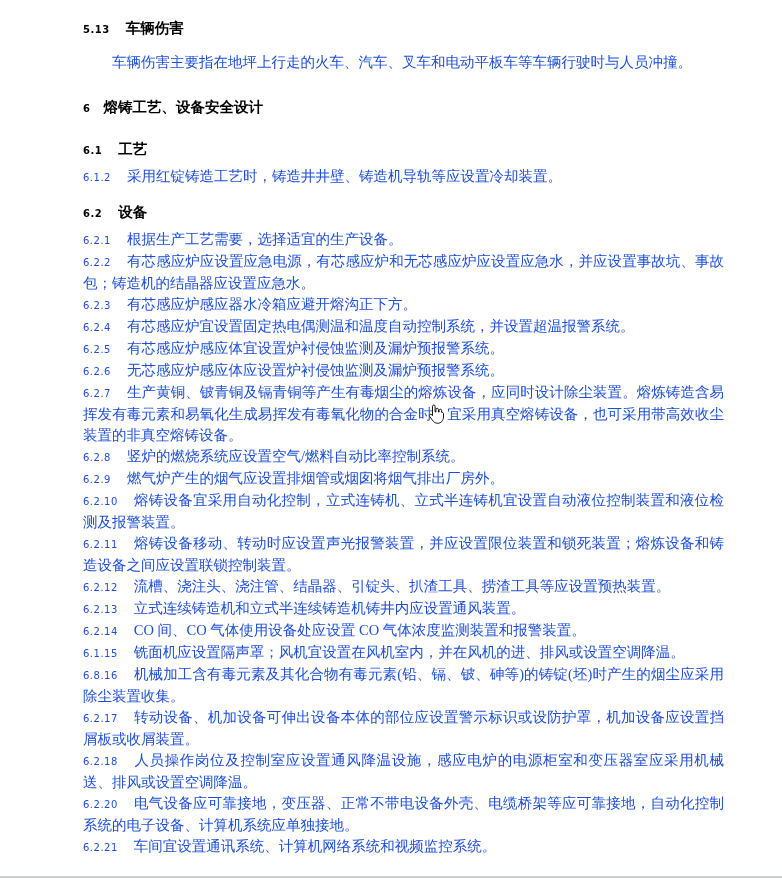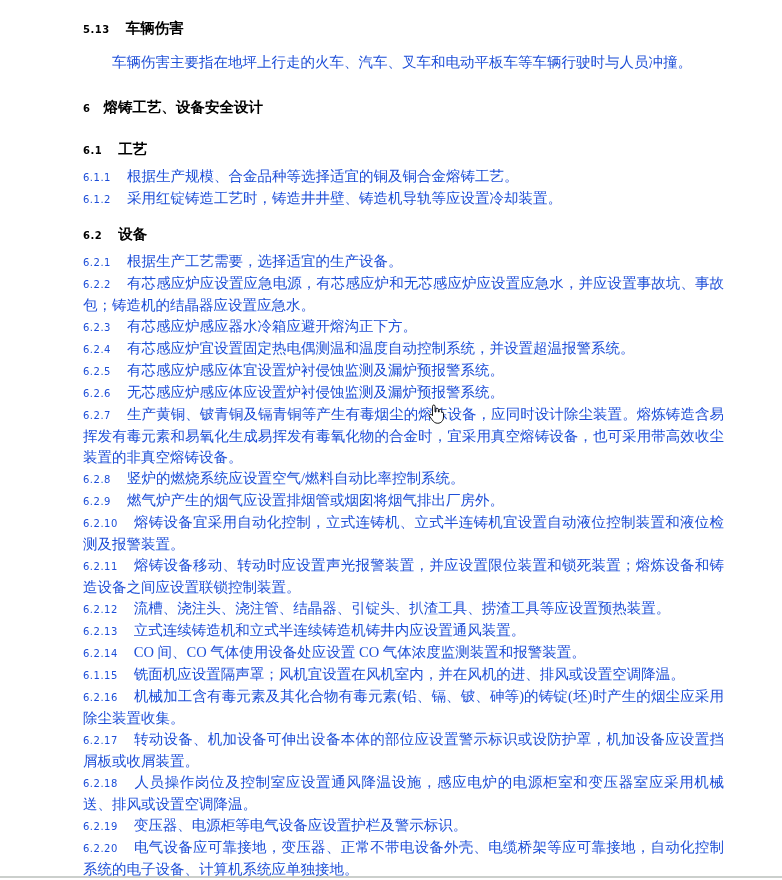--- a/index.html
+++ b/index.html
@@ -64,42 +64,40 @@
   }
 </style>
 </head>
 <body style="background: rgb(255, 255, 255);">
 
 <div class="content">
     <div class="heading"><span class="num">5.13</span><span>车辆伤害</span></div>
     <div class="paragraph"><span>车辆伤害主要指在地坪上行走的火车、汽车、叉车和电动平板车等车辆行驶时与人员冲撞。</span></div>
     <div class="chapter"><span class="num">6</span><span>熔铸工艺、设备安全设计</span></div>
     <div class="heading"><span class="num">6.1</span><span>工艺</span></div>
-    <div class="clause"><span class="num">6.1.1</span><span>根据生产规模、合金品种等选择适宜的铜及铜合金熔铸工艺。</span></div>
     <div class="clause"><span class="num">6.1.2</span><span>采用红锭铸造工艺时，铸造井井壁、铸造机导轨等应设置冷却装置。</span></div>
     <div class="heading"><span class="num">6.2</span><span>设备</span></div>
     <div class="clause"><span class="num">6.2.1</span><span>根据生产工艺需要，选择适宜的生产设备。</span></div>
     <div class="clause"><span class="num">6.2.2</span><span>有芯感应炉应设置应急电源，有芯感应炉和无芯感应炉应设置应急水，并应设置事故坑、事故包；铸造机的结晶器应设置应急水。</span></div>
     <div class="clause"><span class="num">6.2.3</span><span>有芯感应炉感应器水冷箱应避开熔沟正下方。</span></div>
     <div class="clause"><span class="num">6.2.4</span><span>有芯感应炉宜设置固定热电偶测温和温度自动控制系统，并设置超温报警系统。</span></div>
     <div class="clause"><span class="num">6.2.5</span><span>有芯感应炉感应体宜设置炉衬侵蚀监测及漏炉预报警系统。</span></div>
     <div class="clause"><span class="num">6.2.6</span><span>无芯感应炉感应体应设置炉衬侵蚀监测及漏炉预报警系统。</span></div>
     <div class="clause"><span class="num">6.2.7</span><span>生产黄铜、铍青铜及镉青铜等产生有毒烟尘的熔炼设备，应同时设计除尘装置。熔炼铸造含易挥发有毒元素和易氧化生成易挥发有毒氧化物的合金时，宜采用真空熔铸设备，也可采用带高效收尘装置的非真空熔铸设备。</span></div>
     <div class="clause"><span class="num">6.2.8</span><span>竖炉的燃烧系统应设置空气/燃料自动比率控制系统。</span></div>
     <div class="clause"><span class="num">6.2.9</span><span>燃气炉产生的烟气应设置排烟管或烟囱将烟气排出厂房外。</span></div>
     <div class="clause"><span class="num">6.2.10</span><span>熔铸设备宜采用自动化控制，立式连铸机、立式半连铸机宜设置自动液位控制装置和液位检测及报警装置。</span></div>
     <div class="clause"><span class="num">6.2.11</span><span>熔铸设备移动、转动时应设置声光报警装置，并应设置限位装置和锁死装置；熔炼设备和铸造设备之间应设置联锁控制装置。</span></div>
     <div class="clause"><span class="num">6.2.12</span><span>流槽、浇注头、浇注管、结晶器、引锭头、扒渣工具、捞渣工具等应设置预热装置。</span></div>
     <div class="clause"><span class="num">6.2.13</span><span>立式连续铸造机和立式半连续铸造机铸井内应设置通风装置。</span></div>
     <div class="clause"><span class="num">6.2.14</span><span>CO 间、CO 气体使用设备处应设置 CO 气体浓度监测装置和报警装置。</span></div>
     <div class="clause"><span class="num">6.1.15</span><span>铣面机应设置隔声罩；风机宜设置在风机室内，并在风机的进、排风或设置空调降温。</span></div>
-    <div class="clause"><span class="num">6.2.16</span><span>机械加工含有毒元素及其化合物有毒元素(铅、镉、铍、砷等)的铸锭(坯)时产生的烟尘应采用除尘装置收集。</span></div>
+    <div class="clause"><span class="num">6.8.16</span><span>机械加工含有毒元素及其化合物有毒元素(铅、镉、铍、砷等)的铸锭(坯)时产生的烟尘应采用除尘装置收集。</span></div>
     <div class="clause"><span class="num">6.2.17</span><span>转动设备、机加设备可伸出设备本体的部位应设置警示标识或设防护罩，机加设备应设置挡屑板或收屑装置。</span></div>
     <div class="clause"><span class="num">6.2.18</span><span>人员操作岗位及控制室应设置通风降温设施，感应电炉的电源柜室和变压器室应采用机械送、排风或设置空调降温。</span></div>
-    <div class="clause"><span class="num">6.2.19</span><span>变压器、电源柜等电气设备应设置护栏及警示标识。</span></div>
     <div class="clause"><span class="num">6.2.20</span><span>电气设备应可靠接地，变压器、正常不带电设备外壳、电缆桥架等应可靠接地，自动化控制系统的电子设备、计算机系统应单独接地。</span></div>
     <div class="clause"><span class="num">6.2.21</span><span>车间宜设置通讯系统、计算机网络系统和视频监控系统。</span></div>
   </div>
 
 <svg class="cursor" viewBox="0 0 24 26" xmlns="http://www.w3.org/2000/svg">
   <path d="M9.3 1.6 C10.2 1.6 10.9 2.3 10.9 3.2 L10.9 10 L11.9 10 L11.9 7 C11.9 6.2 12.6 5.5 13.4 5.5 C14.2 5.5 14.9 6.2 14.9 7 L14.9 10 L15.8 10 L15.8 8 C15.8 7.2 16.5 6.6 17.3 6.6 C18.1 6.6 18.8 7.2 18.8 8 L18.8 10.5 L19.6 10.5 C20.4 10.5 21 11.1 21 11.9 L21 16 C21 20 18.2 23.5 14.2 23.5 C10.8 23.5 9.3 22 7.3 19.3 L4.3 15.2 C3.8 14.5 4 13.5 4.7 13 C5.4 12.6 6.4 12.7 6.9 13.3 L7.8 14.4 L7.8 3.2 C7.8 2.3 8.5 1.6 9.3 1.6 Z" fill="#ffffff" stroke="#000000" stroke-width="1.1" stroke-linejoin="round"></path>
 </svg>
 
 <div class="bottom-divider" style="background: rgb(203, 207, 204);"></div>
 

